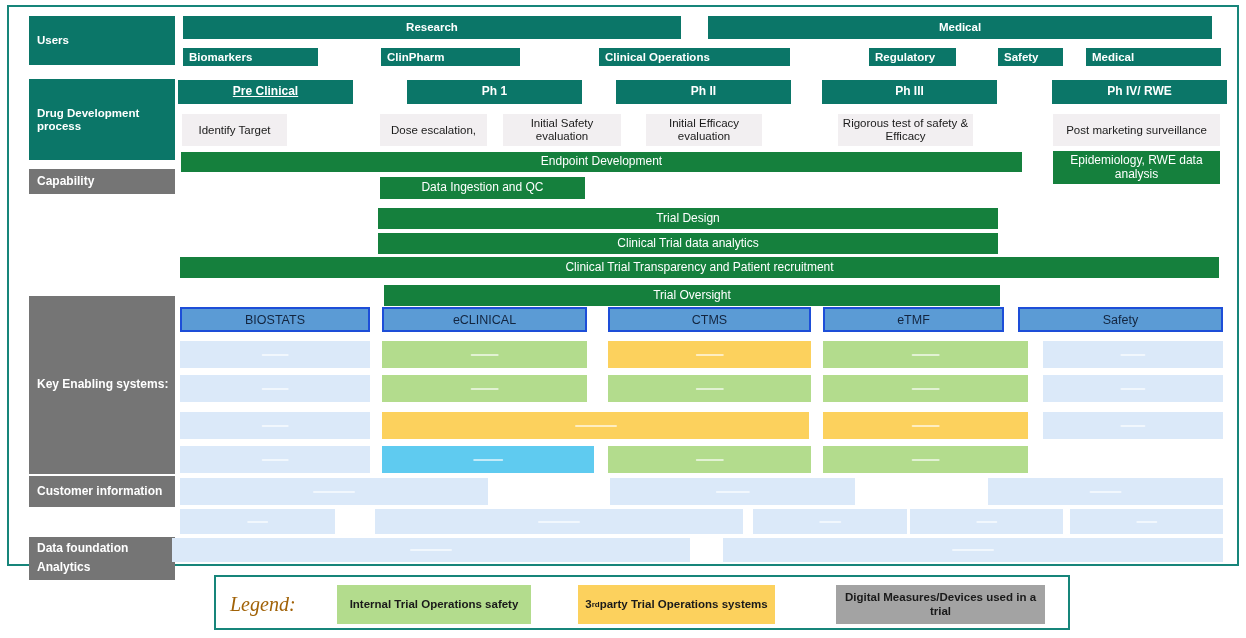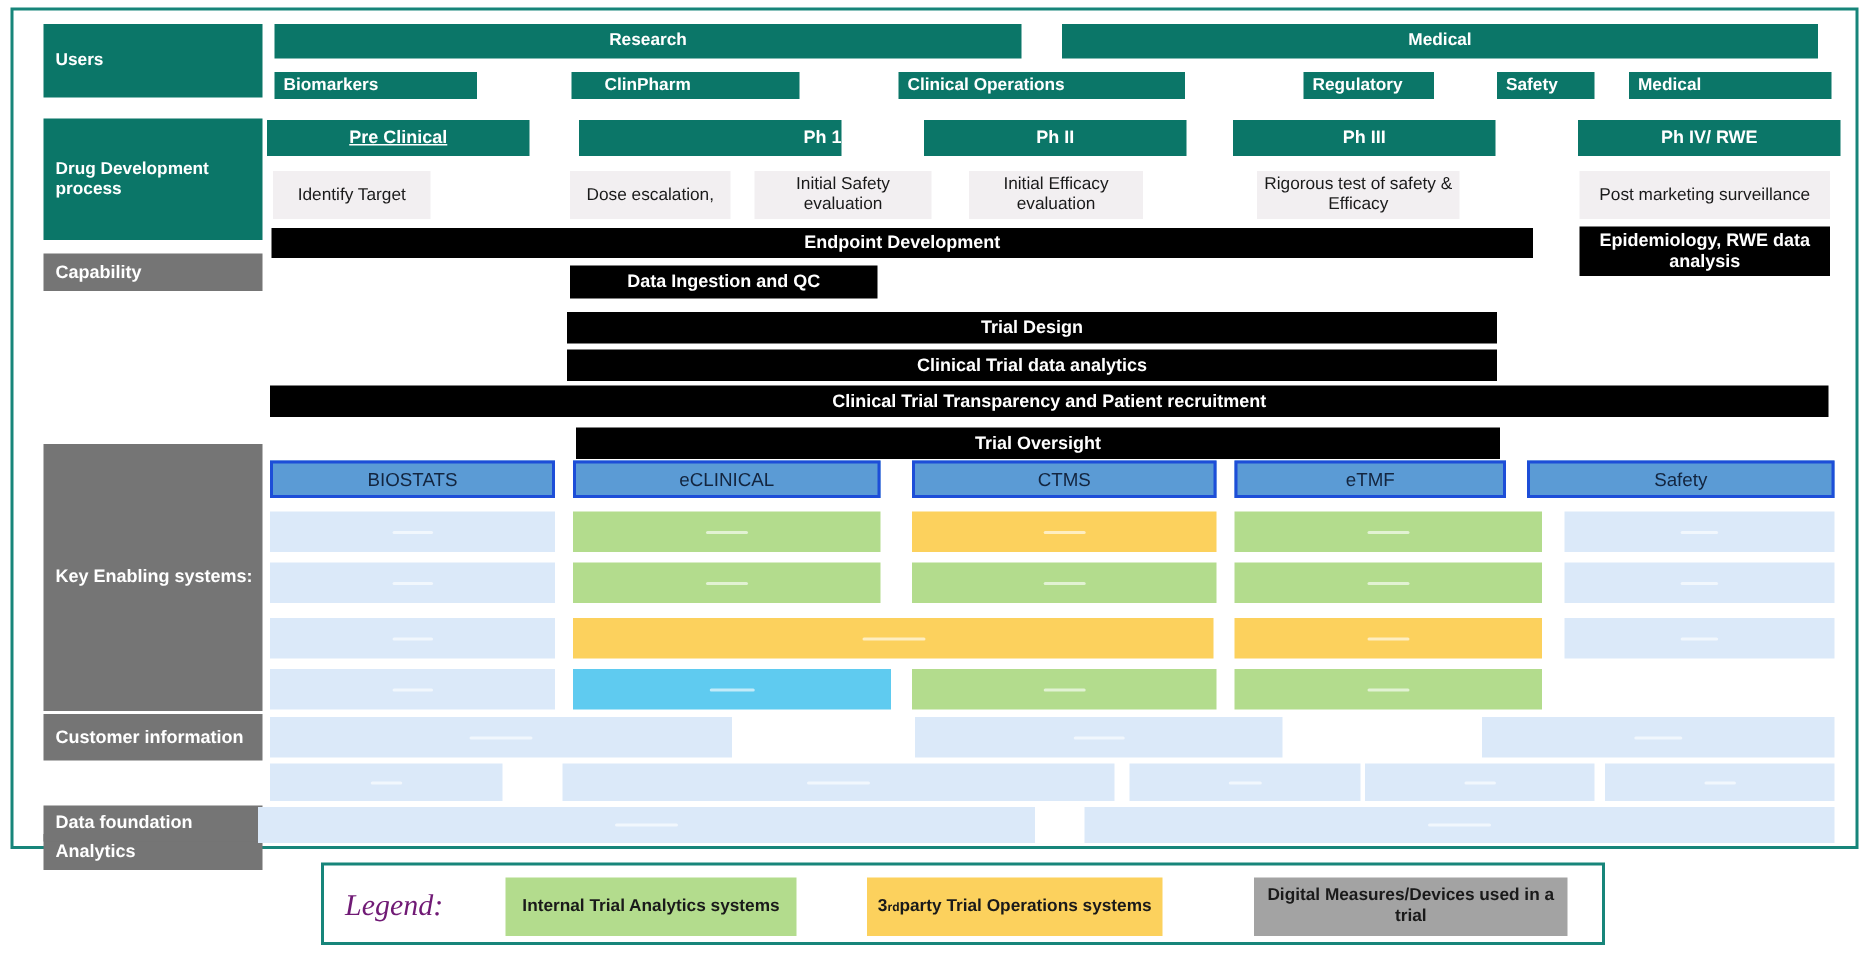--- a/index.html
+++ b/index.html
@@ -13,21 +13,21 @@
   
   .frame{
     position:absolute;left:7px;top:5px;width:1232px;height:561px;
     border:2px solid #17857a;background:#ffffff;box-sizing:border-box;
   }
 
   .box{position:absolute;box-sizing:border-box;display:flex;align-items:center;justify-content:center;text-align:center;line-height:1.12;}
 
   
   .teal{background:#0b7668;color:#ffffff;font-weight:bold;}
-  .grey{background:#000000;color:#ffffff;font-weight:bold;}
+  .grey{background:#15803d;color:#ffffff;font-weight:normal;}
   .greyhdr{background:#757575;color:#ffffff;font-weight:bold;}
   .palegrey{background:#f2eff1;color:#1a1a1a;font-weight:normal;}
   .syshdr{background:#5b9bd5;border:2px solid #1d4ed8;color:#13253f;font-weight:normal;}
   .lightblue{background:#dbe9f9;}
   .green{background:#b3dc8d;}
   .yellow{background:#fcd15d;}
   .cyan{background:#5fcbf0;}
 
   
   .leftlabel{justify-content:flex-start;padding-left:8px;text-align:left;}
@@ -45,21 +45,21 @@
   .redact{position:absolute;left:50%;top:50%;transform:translate(-50%,-50%);height:2px;background:rgba(255,255,255,.62);border-radius:1px;}
 
   
   .legend{
     position:absolute;left:214px;top:575px;width:856px;height:55px;
     border:2px solid #17857a;background:#ffffff;box-sizing:border-box;
   }
   .legend-title{
     position:absolute;left:14px;top:13px;width:110px;height:28px;
     display:flex;align-items:center;justify-content:flex-start;
-    font-size:20px;font-style:italic;color:#701a75;font-family:"Liberation Serif", serif;
+    font-size:20px;font-style:italic;color:#a16207;font-family:"Liberation Serif", serif;
   }
   .legend-chip{
     position:absolute;top:8px;height:39px;box-sizing:border-box;
     display:flex;align-items:center;justify-content:center;text-align:center;
     font-size:11.5px;font-weight:bold;color:#1a1a1a;line-height:1.2;padding:0 4px;
   }
   sup{font-size:8px;vertical-align:super;}
 </style>
 </head>
 <body>
@@ -80,31 +80,31 @@
   <div class="box greyhdr leftlabel leftname" style="left:29px;top:510px;width:146px;height:24px;margin-top:46px;">Analytics</div>
 
   <div class="box greyhdr leftlabel leftname" style="left:29px;top:537px;width:146px;height:24px;">Data foundation</div>
 
   <div id="layer-user-groups">
       <div class="box teal ulabel" style="left:183px;top:16px;width:498px;height:23px;">Research</div>
       <div class="box teal ulabel" style="left:708px;top:16px;width:504px;height:23px;">Medical</div>
     </div>
   <div id="layer-user-functions">
       <div class="box teal ulabel" style="left:183px;top:48px;width:135px;height:18px;justify-content:flex-start;padding-left:6px;text-align:left;">Biomarkers</div>
-      <div class="box teal ulabel" style="left:381px;top:48px;width:152px;height:18px;justify-content:flex-start;padding-left:22px;text-align:right;">ClinPharm</div>
+      <div class="box teal ulabel" style="left:381px;top:48px;width:139px;height:18px;justify-content:flex-start;padding-left:6px;text-align:right;">ClinPharm</div>
       <div class="box teal ulabel" style="left:599px;top:48px;width:191px;height:18px;justify-content:flex-start;padding-left:6px;text-align:left;">Clinical Operations</div>
       <div class="box teal ulabel" style="left:869px;top:48px;width:87px;height:18px;justify-content:flex-start;padding-left:6px;text-align:left;">Regulatory</div>
       <div class="box teal ulabel" style="left:998px;top:48px;width:65px;height:18px;justify-content:flex-start;padding-left:6px;text-align:left;">Safety</div>
       <div class="box teal ulabel" style="left:1086px;top:48px;width:135px;height:18px;justify-content:flex-start;padding-left:6px;text-align:left;">Medical</div>
     </div>
   <div id="layer-phases">
       <div class="box teal phase underline" style="left:178px;top:80px;width:175px;height:24px;">
         <span>Pre Clinical</span>
       </div>
-      <div class="box teal phase" style="left:386px;top:80px;width:175px;height:24px;justify-content:flex-end;">
+      <div class="box teal phase" style="left:407px;top:80px;width:175px;height:24px;">
         <span>Ph 1</span>
       </div>
       <div class="box teal phase" style="left:616px;top:80px;width:175px;height:24px;">
         <span>Ph II</span>
       </div>
       <div class="box teal phase" style="left:822px;top:80px;width:175px;height:24px;">
         <span>Ph III</span>
       </div>
       <div class="box teal phase" style="left:1052px;top:80px;width:175px;height:24px;">
         <span>Ph IV/ RWE</span>
@@ -223,21 +223,21 @@
         <div class="redact" style="width: 42px;"></div>
       </div>
       <div class="box lightblue" style="left:723px;top:538px;width:500px;height:24px;">
         <div class="redact" style="width: 42px;"></div>
       </div>
     </div>
 
   <div class="legend">
     <div class="legend-title">Legend:</div>
     <div id="legend-chips">
-        <div class="legend-chip" style="left: 121px; width: 194px; background: rgb(179, 220, 141);">Internal Trial Analytics systems</div>
+        <div class="legend-chip" style="left: 121px; width: 194px; background: rgb(179, 220, 141);">Internal Trial Operations safety</div>
         <div class="legend-chip" style="left: 362px; width: 197px; background: rgb(252, 209, 93);">
           <span>3</span>
           <sup>rd</sup>
           <span> party Trial Operations systems</span>
         </div>
         <div class="legend-chip" style="left: 620px; width: 209px; background: #a3a3a3;">Digital Measures/Devices used in a trial</div>
       </div>
   </div>
 </div>
 

